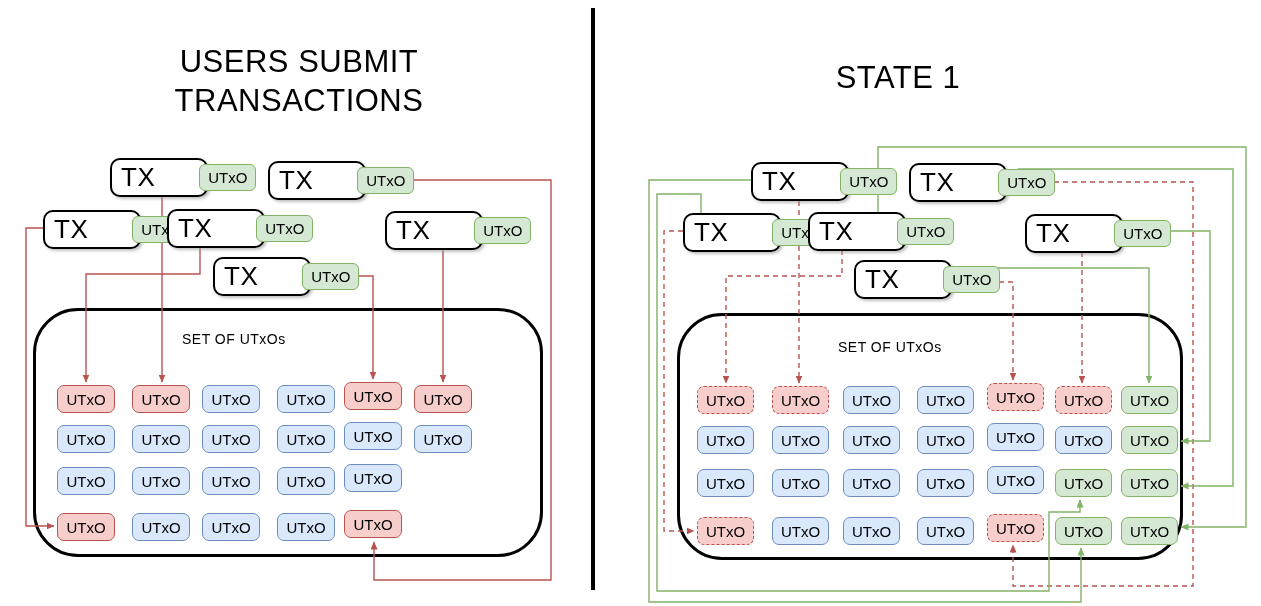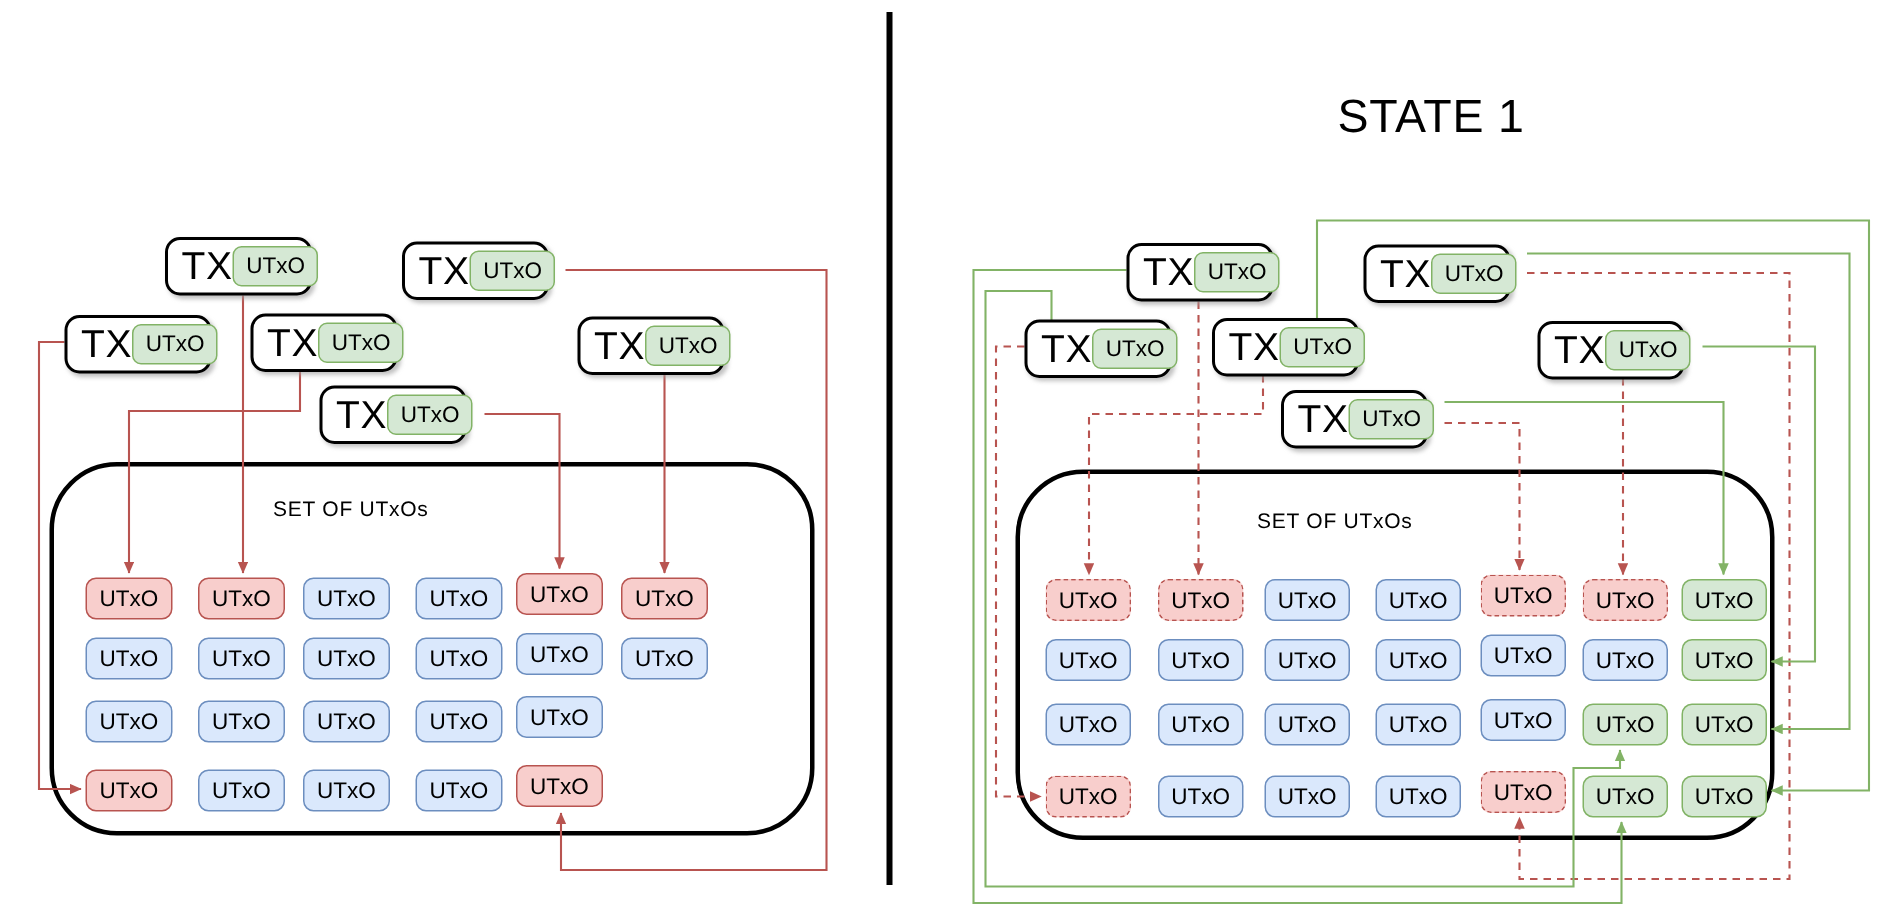--- a/index.html
+++ b/index.html
@@ -35,21 +35,21 @@
     position:absolute; left:0; top:0; z-index:2; pointer-events:none;
   }
   .edge{ fill:none; stroke-width:1.4px; }
   .edge-consumes{ stroke:var(--edge-red); }
   .edge-consumed{ stroke:var(--edge-red); stroke-dasharray:5 4; }
   .edge-creates{ stroke:var(--edge-green); }
   .tx-box{
     position:absolute; width:98px; height:39px; box-sizing:border-box;
     background:#ffffff; border:2px solid var(--ink); border-radius:10px;
     box-shadow:2px 2px 3px rgba(160,160,160,0.65);
-    display:flex; align-items:center; padding:0 6px 0 9px; z-index:3;
+    display:flex; align-items:center; padding:0 6px 0 9px; z-index:3;gap:44px;
   }
   .tx-label{ font-size:26px; color:var(--ink); letter-spacing:0.5px; }
   .tx-pill{
     margin-left:auto; box-sizing:border-box; height:27px;
     background:var(--green-fill); border:1.5px solid var(--green-border);
     border-radius:6px; font-size:15px; color:var(--ink);
     display:flex; align-items:center; padding:0 8px;
   }
   .cell{
     position:absolute; box-sizing:border-box; height:28px;
@@ -90,22 +90,26 @@
         <polyline points="963,282 1013,282 1013,380" class="edge edge-consumed" marker-end="url(#arrow-red)"></polyline>
         <polyline points="751,180 649,180 649,602 1081,602 1081,548" class="edge edge-creates" marker-end="url(#arrow-green)"></polyline>
         <polyline points="1018,169 1233,169 1233,486 1181,486" class="edge edge-creates" marker-end="url(#arrow-green)"></polyline>
         <polyline points="701,214 701,194 657,194 657,591 1049,591 1049,512 1080,512 1080,500" class="edge edge-creates" marker-end="url(#arrow-green)"></polyline>
         <polyline points="878,212 878,147 1246,147 1246,527 1181,527" class="edge edge-creates" marker-end="url(#arrow-green)"></polyline>
         <polyline points="1135,231 1210,231 1210,441 1181,441" class="edge edge-creates" marker-end="url(#arrow-green)"></polyline>
         <polyline points="963,268 1149,268 1149,383" class="edge edge-creates" marker-end="url(#arrow-green)"></polyline>
       </g>
   </svg>
 
-
-  <div class="panel-title" style="left:804px; top:58px; width:300px;">STATE 1</div>
+  <div class="panel-title" style="left:139px; top:42px; width:320px;">
+    <div>USERS SUBMIT</div>
+    <div>TRANSACTIONS</div>
+  </div>
+
+  <div class="panel-title" style="left:748px; top:58px; width:300px;">STATE 1</div>
 
   <div class="divider" style="left:591px; top:8px; width:3.5px; height:582px;"></div>
 
   <div class="set-container" style="left:33px; top:308px; width:510px; height:249px;"></div>
   <div class="set-label" style="left:182px; top:331px;">SET OF UTxOs</div>
 
   <div class="set-container" style="left:677px; top:313px; width:506px; height:247px;"></div>
   <div class="set-label" style="left:838px; top:339px;">SET OF UTxOs</div>
 
   <div id="boxes">

